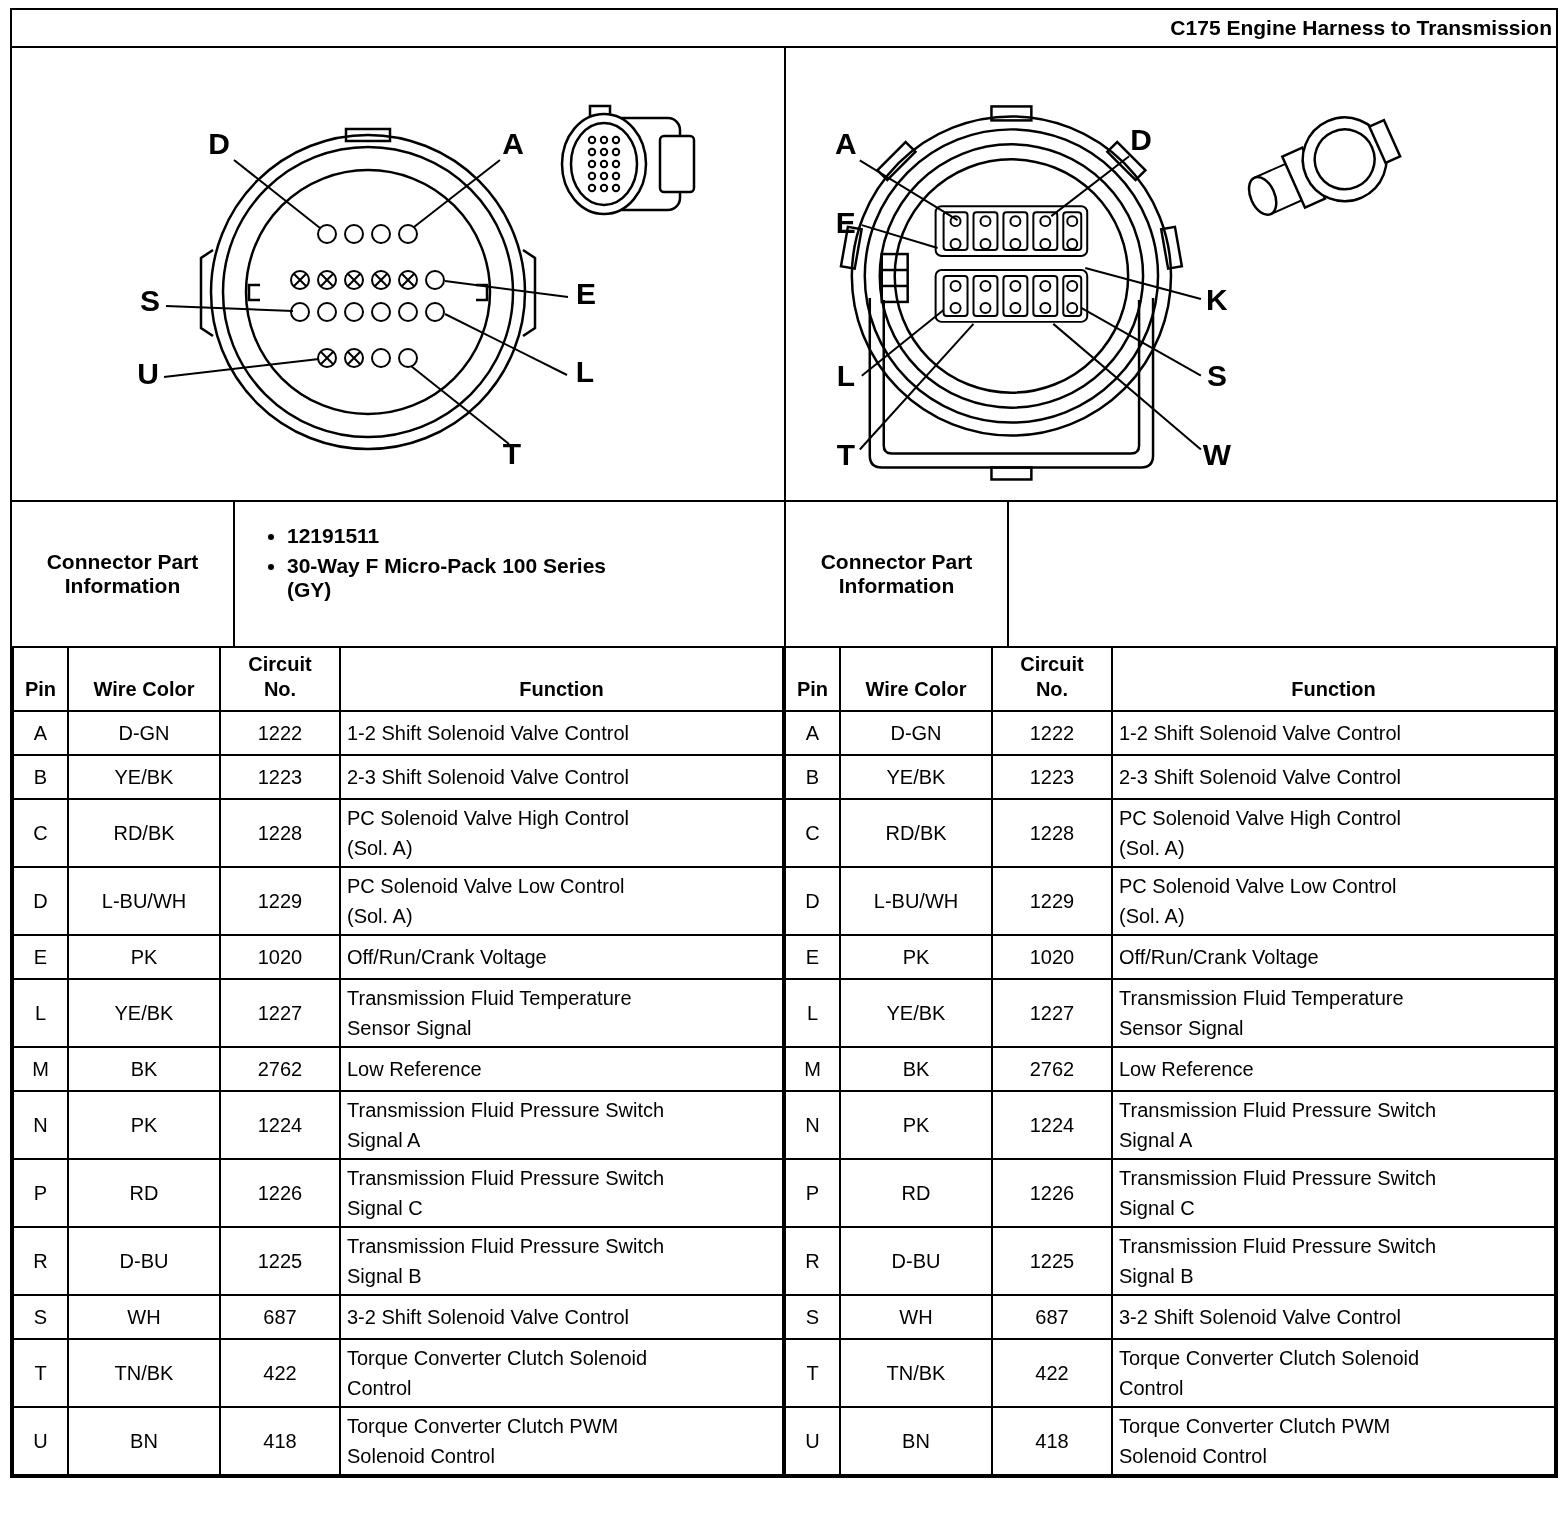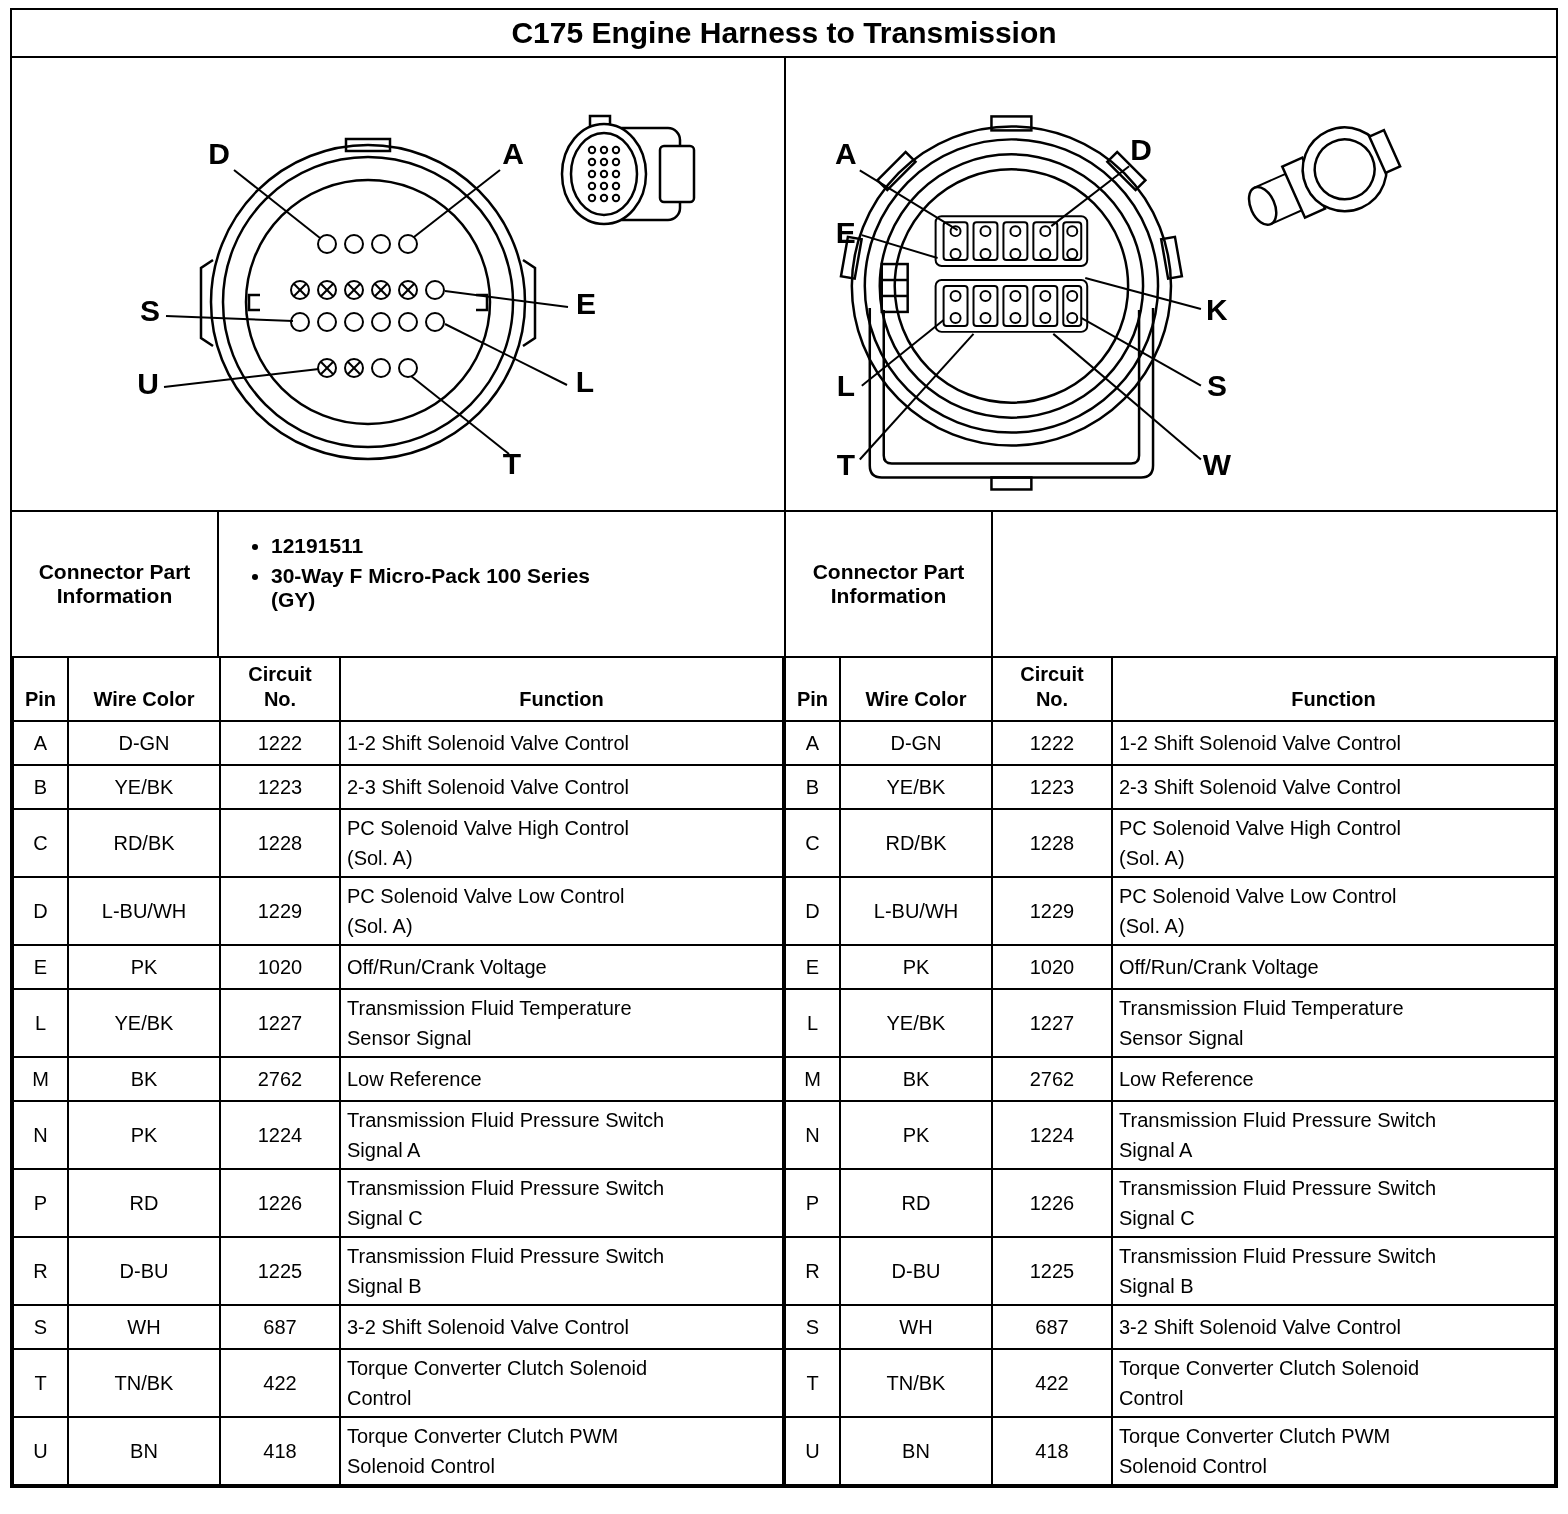--- a/index.html
+++ b/index.html
@@ -1,38 +1,38 @@
 <!DOCTYPE html>
 <html><head>
 <meta charset="utf-8">
 <style>
   * { box-sizing: border-box; }
   html,body { margin:0; padding:0; background:#fff; color:#000;
     font-family:"Liberation Sans", sans-serif; }
   .page { width:1548px; margin:8px auto; border:2px solid #000; background:#fff; }
 
-  .title-row { border-bottom:2px solid #000; text-align:center;
-    font-weight:bold; font-size:30px; padding:6px 4px; }
+  .title-row { border-bottom:2px solid #000; text-align:right;
+    font-weight:bold; font-size:21px; padding:6px 4px; }
 
   .diagram-row { display:flex; height:452px; }
   .diagram-panel { flex:1 1 50%; position:relative; overflow:hidden; }
   .diagram-panel + .diagram-panel { border-left:2px solid #000; }
   svg.diagram { width:100%; height:100%; display:block; }
 
   .ln   { fill:none; stroke:#000; stroke-width:2.5; }
   .lnt  { fill:none; stroke:#000; stroke-width:2; }
   .wln  { fill:#fff; stroke:#000; stroke-width:2.5; }
   .ping { fill:#fff; stroke:#000; stroke-width:2; }
   .leader { stroke:#000; stroke-width:2; fill:none; }
   .callout { font-family:"Liberation Sans",sans-serif; font-size:30px; font-weight:bold; fill:#000; }
 
   .info-row { display:flex; border-top:2px solid #000; min-height:146px; }
   .info-half { flex:1 1 50%; display:flex; }
   .info-half + .info-half { border-left:2px solid #000; }
-  .info-label { width:207px; border-right:2px solid #000; display:flex;
+  .info-label { width:223px; border-right:2px solid #000; display:flex;
     align-items:center; justify-content:center; text-align:center;
     font-weight:bold; font-size:21px; padding:10px 14px; }
   .info-bullets { flex:1; padding:16px 10px 16px 26px; font-size:21px; }
   .info-bullets ul { margin:0; padding-left:26px; }
   .info-bullets li { margin:6px 0; max-width:330px;font-weight:bold; }
 
   .tables-row { display:flex; }
   table.pinout { width:50%; border-collapse:collapse; table-layout:fixed;
     font-size:20px; border-top:2px solid #000; }
   .pinout th, .pinout td { border:2px solid #000; }

